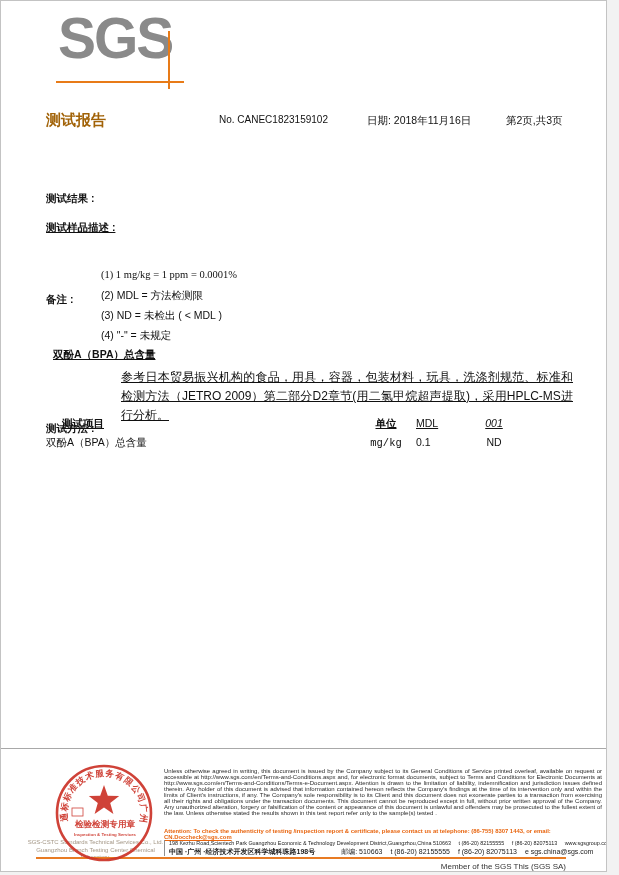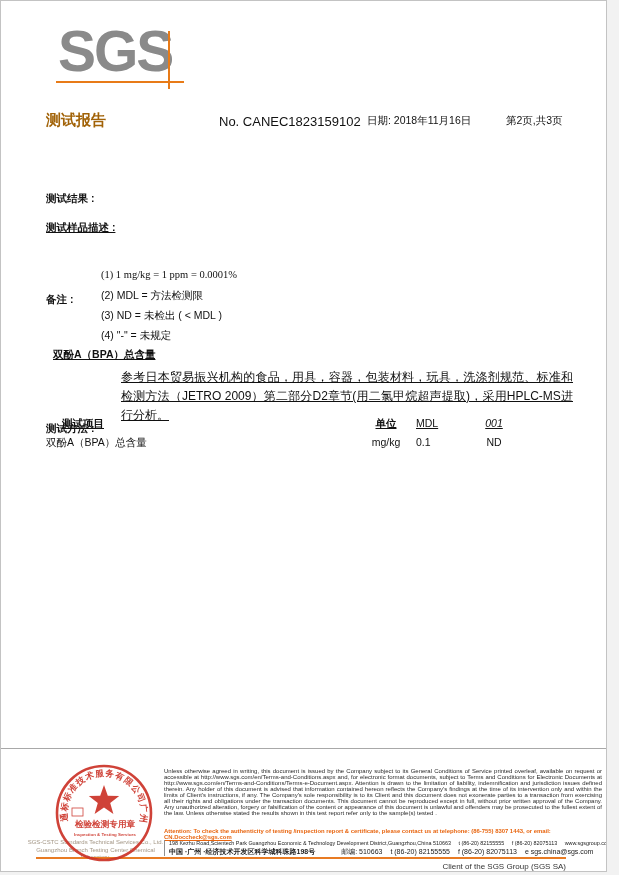--- a/index.html
+++ b/index.html
@@ -1,26 +1,26 @@
 <!DOCTYPE html>
 <html><head>
 <meta charset="utf-8">
 <style>
   * { margin:0; padding:0; box-sizing:border-box; }
   html,body { width:619px; height:875px; background:#f2f2f2; font-family:"Liberation Sans","DejaVu Sans",sans-serif; }
   .page { position:absolute; left:0; top:0; width:607px; height:872px; background:#ffffff; border:1px solid #c3c3c3; overflow:hidden; }
 
   
-  .logo-text { position:absolute; left:57px; top:22px; font-size:57px; font-weight:800; color:#8a8a8a; letter-spacing:-2px; line-height:1; }
+  .logo-text { position:absolute; left:57px; top:9px; font-size:57px; font-weight:800; color:#8a8a8a; letter-spacing:-2px; line-height:1; }
   .logo-hline { position:absolute; left:55px; top:80px; width:128px; height:2px; background:#e87b18; }
   .logo-vline { position:absolute; left:167px; top:30px; width:2px; height:58px; background:#e87b18; }
 
   .title-row { position:absolute; left:0; top:110px; width:100%; }
   .doc-title { position:absolute; left:45px; top:0; font-size:15px; font-weight:bold; color:#a16207; }
-  .report-no { position:absolute; left:218px; top:3px; font-size:13px; color:#111; }
+  .report-no { position:absolute; left:218px; top:3px; font-size:10px; color:#111; }
   .report-date { position:absolute; left:366px; top:3px; font-size:10.5px; color:#111; }
   .page-info { position:absolute; left:505px; top:3px; font-size:10.5px; color:#111; }
 
   
   .lbl { font-size:10.5px; font-weight:bold; color:#111;margin-top:44px; }
   .results-label { position:absolute; left:45px; top:147px; }
   .sample-heading { position:absolute; left:45px; top:176px; text-decoration:underline; }
 
   .sample-table { position:absolute; left:46px; top:200px; width:320px; font-size:10.5px; color:#111; }
   .s-row { display:flex; }
@@ -32,21 +32,21 @@
   .remarks-label { position:absolute; left:45px; top:248px; }
   .remark-item { position:absolute; left:100px; font-size:10.5px; color:#111; }
 
   .bpa-heading { position:absolute; left:52px; top:347px; font-size:10.5px; font-weight:bold; text-decoration:underline; color:#111; }
   .method-label { position:absolute; left:45px; top:377px; }
   .method-text { position:absolute; left:120px; top:367px; width:452px; font-size:12px; line-height:19px; color:#111; text-align:justify;text-decoration:underline; }
 
   .result-table { position:absolute; left:45px; top:416px; width:480px; font-size:10.5px; color:#111; }
   .r-row { display:flex; align-items:baseline; }
   .r-item { width:310px; }
-  .r-unit { width:60px; text-align:center; }
+  .r-unit { width:60px; text-align:center;font-family:Liberation Mono, monospace; }
   .r-mdl  { width:52px; }
   .r-val  { width:52px; text-align:center; }
   .r-head { margin-bottom:5px; }
   .r-head .r-item span, .r-head .r-unit span, .r-head .r-mdl span, .r-head .r-val span { text-decoration:underline; }
   .r-head .r-item span { font-weight:bold; margin-left:16px; }
   .r-head .r-unit span { font-weight:bold; }
   .r-head .r-val span { font-style:italic; }
 
   
   .footer-rule { position:absolute; left:0; top:747px; width:607px; height:1px; background:#a8a8a8; }
@@ -133,21 +133,21 @@
     <div class="addr-cn">
       <span class="cn-street">中国 ·广州 ·经济技术开发区科学城科珠路198号</span>
       <span>邮编: 510663</span>
       <span>t (86-20) 82155555</span>
       <span>f (86-20) 82075113</span>
       <span>e  sgs.china@sgs.com</span>
     </div>
   </div>
 
   <div class="orange-rule"></div>
-  <div class="member-line">Client of the SGS Group (SGS SA)</div>
+  <div class="member-line">Member of the SGS This (SGS SA)</div>
 
   <svg class="stamp" viewBox="0 0 104 104">
     <circle cx="52" cy="52" r="47" fill="none" stroke="#cc3328" stroke-width="2.6"></circle>
     <defs>
       <path id="ringPath" d="M 17,64 A 37,37 0 1 1 87,64"></path>
     </defs>
     <text font-size="8.6" fill="#cc3328" letter-spacing="1" font-weight="bold">
       <textPath href="#ringPath" startOffset="4">通标标准技术服务有限公司广州分公司</textPath>
     </text>
     <polygon fill="#cc3328" points="52,24 55.8,34.7 67.2,35.1 58.2,42.0 61.4,52.9 52,46.5 42.6,52.9 45.8,42.0 36.8,35.1 48.2,34.7"></polygon>

